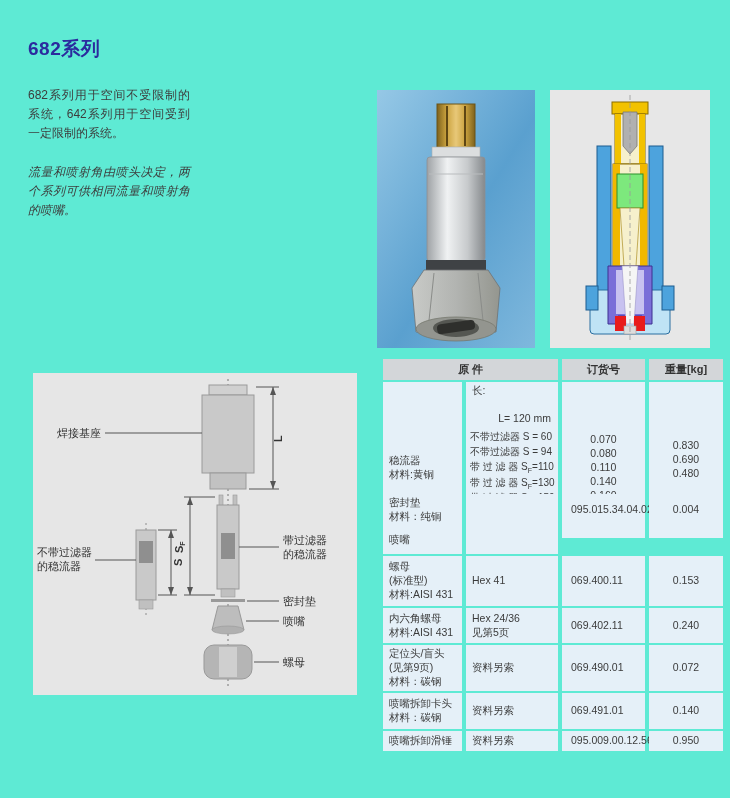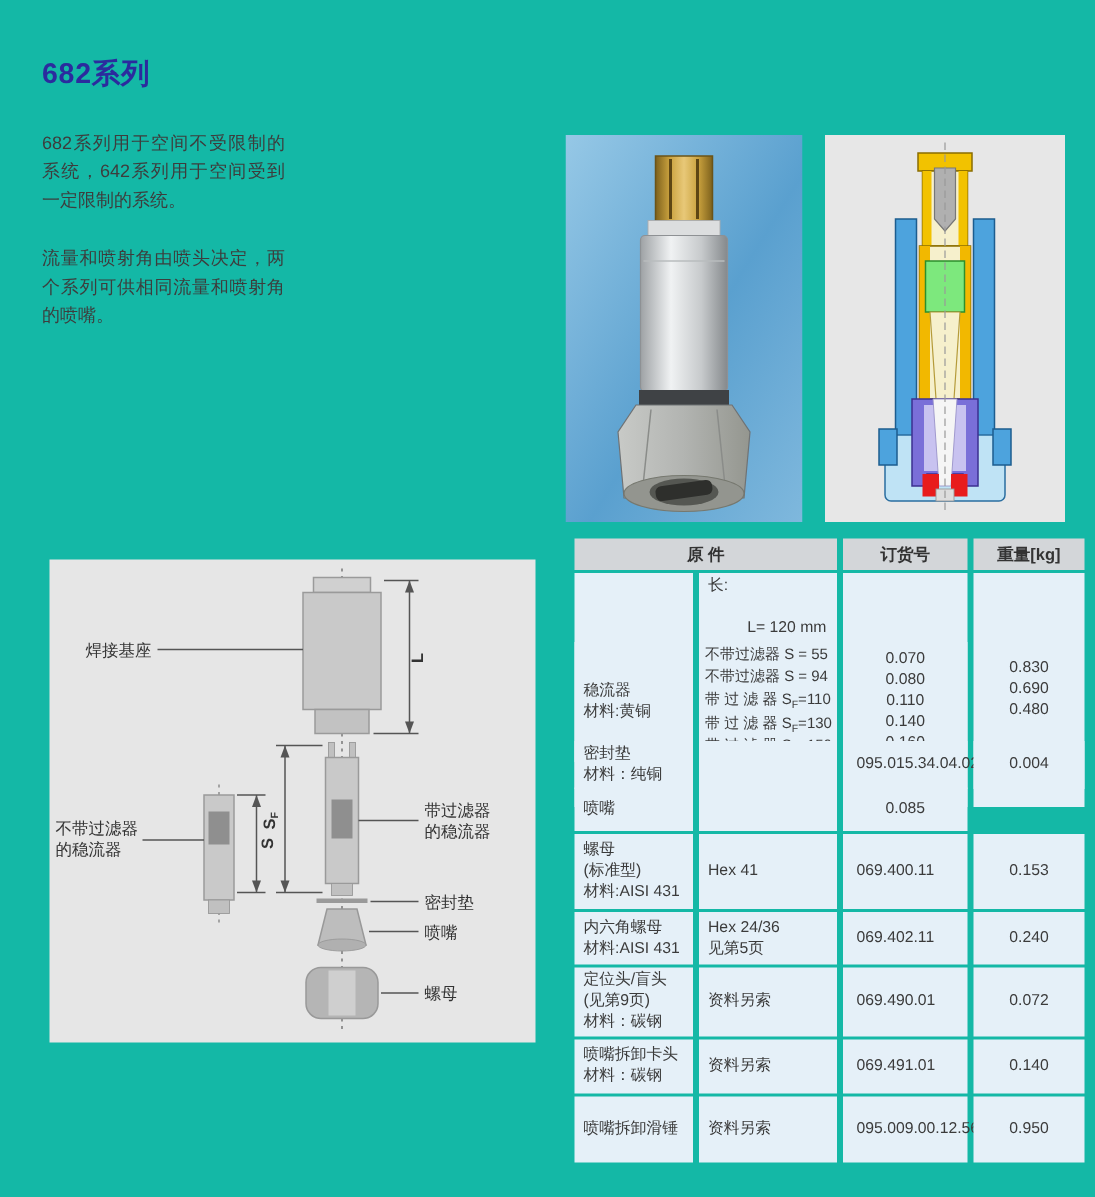--- a/index.html
+++ b/index.html
@@ -1,51 +1,51 @@
 <!DOCTYPE html>
 <html><head>
 <meta charset="utf-8">
 <style>
   html,body { margin:0; padding:0; }
   body {
     width:730px; height:798px; background:#ffffff;
     font-family:"Liberation Sans","DejaVu Sans",sans-serif;
     position:relative; overflow:hidden;
   }
-  .page { position:relative; width:730px; height:798px; background:#14b8a6; }
+  .page { position:relative; width:730px; height:798px; background:#5eead4; }
 
   
   .page-title {
     position:absolute; left:28px; top:36px;
     font-size:19px; font-weight:bold; color:#2b2b9e; letter-spacing:0.5px;
   }
 
   
   .intro-col { position:absolute; font-size:12px; line-height:1.6; color:#3d3d3d; text-align:justify; }
   .intro-col1 { left:28px; top:86px; width:162px; }
   .intro-col2 { left:196px; top:82px; width:170px; }
-  .para + .para { margin-top:19px; }
+  .para + .para { margin-top:19px;font-style:italic; }
 
   
   .photo-panel   { position:absolute; left:377px; top:90px;  width:158px; height:258px; }
   .cross-panel   { position:absolute; left:550px; top:90px;  width:160px; height:258px; background:#e7e7e7; }
   .drawing-panel { position:absolute; left:33px;  top:373px; width:324px; height:322px; background:#e6e6e6; }
   .panel-svg { display:block; width:100%; height:100%; }
 
   
   .parts-table { position:absolute; left:383px; top:359px; width:342px; }
   .trow {
     display:grid; grid-template-columns:79px 92px 83px 74px;
     column-gap:4px; margin-bottom:2px;
   }
   .thead-cell {
     background:#d3d6d9; display:flex; align-items:center; justify-content:center;
     font-size:11px; font-weight:bold; color:#333;
   }
-  .thead-part { grid-column:1 / span 2; }
+  .thead-part { grid-column:1 / span 2;font-family:Liberation Serif, serif; }
   .tcell {
     background:#e5f0f8; display:flex; flex-direction:column; justify-content:center;
     box-sizing:border-box; padding:2px 2px 2px 6px;
     font-size:10.5px; color:#3b3b3b; line-height:1.32;
   }
   .tcell.order  { padding-left:9px; }
   .tcell.weight { padding-left:0; padding-right:0; text-align:center; }
   .tcell.spec-small { font-size:10px; padding-left:4px; white-space:nowrap; }
   .spec-flex { display:flex; }
   .spec-vals { flex:1; text-align:right; padding-right:5px; white-space:pre; }
@@ -238,21 +238,21 @@
         <div>0.480</div>
       </div>
     </div>
 
     <div class="trow" style="height:64px">
       <div class="tcell">
         <div>稳流器</div>
         <div>材料:黄铜</div>
       </div>
       <div class="tcell spec-small">
-        <div class="spec-line"><span>不带过滤器 S</span><sub></sub><span> = 55</span></div>
+        <div class="spec-line"><span>不带过滤器 S</span><sub></sub><span> = 60</span></div>
         <div class="spec-line"><span>不带过滤器 S</span><sub></sub><span> = 94</span></div>
         <div class="spec-line"><span>带 过 滤 器 S</span><sub>F</sub><span>=110</span></div>
         <div class="spec-line"><span>带 过 滤 器 S</span><sub>F</sub><span>=130</span></div>
         <div class="spec-line"><span>带 过 滤 器 S</span><sub>F</sub><span>=150</span></div>
       </div>
       <div class="tcell weight">
         <div>0.070</div>
         <div>0.080</div>
         <div>0.110</div>
         <div>0.140</div>
@@ -272,23 +272,20 @@
       <div class="tcell weight">
         <div>0.004</div>
       </div>
     </div>
 
     <div class="trow" style="height:29px">
       <div class="tcell">
         <div>喷嘴</div>
       </div>
       <div class="tcell"></div>
-      <div class="tcell weight">
-        <div>0.085</div>
-      </div>
     </div>
 
     <div class="trow" style="height:50px">
       <div class="tcell">
         <div>螺母</div>
         <div>(标准型)</div>
         <div>材料:AISI 431</div>
       </div>
       <div class="tcell">
         <div>Hex 41</div>
@@ -344,21 +341,21 @@
         <div>资料另索</div>
       </div>
       <div class="tcell order">
         <div>069.491.01</div>
       </div>
       <div class="tcell weight">
         <div>0.140</div>
       </div>
     </div>
 
-    <div class="trow" style="height:44px">
+    <div class="trow" style="height:20px">
       <div class="tcell">
         <div>喷嘴拆卸滑锤</div>
       </div>
       <div class="tcell">
         <div>资料另索</div>
       </div>
       <div class="tcell order">
         <div>095.009.00.12.56.0</div>
       </div>
       <div class="tcell weight">

